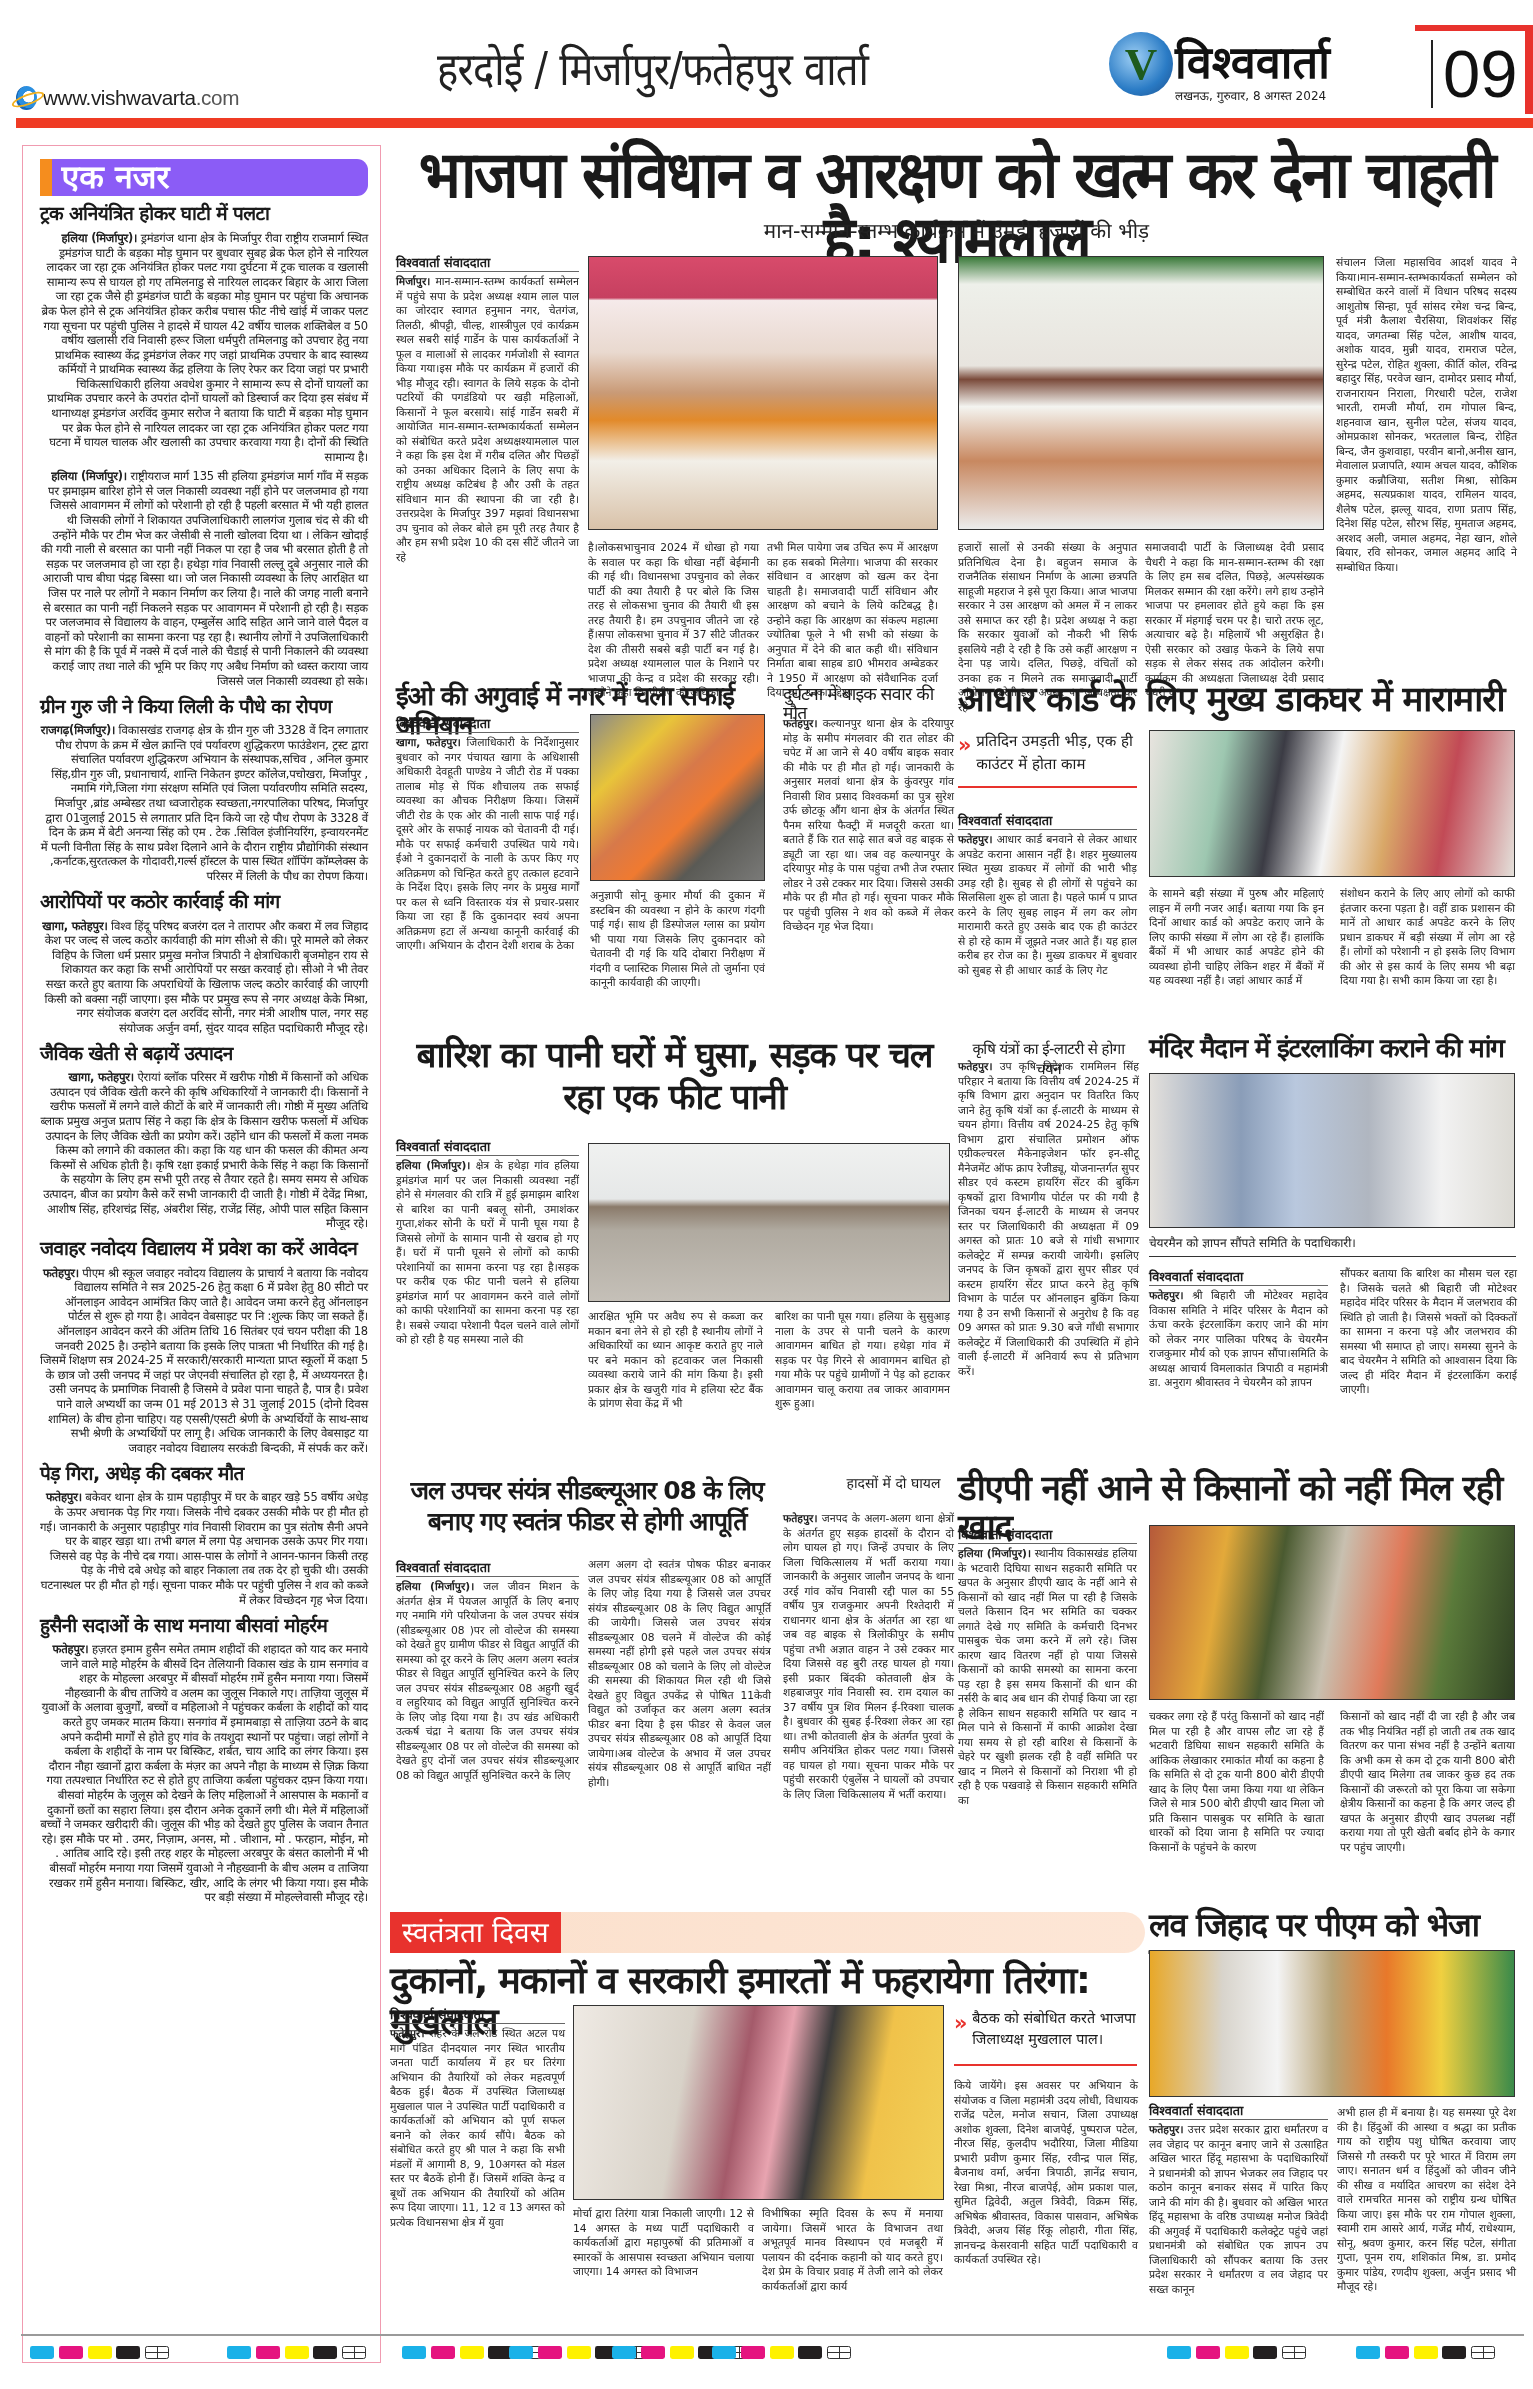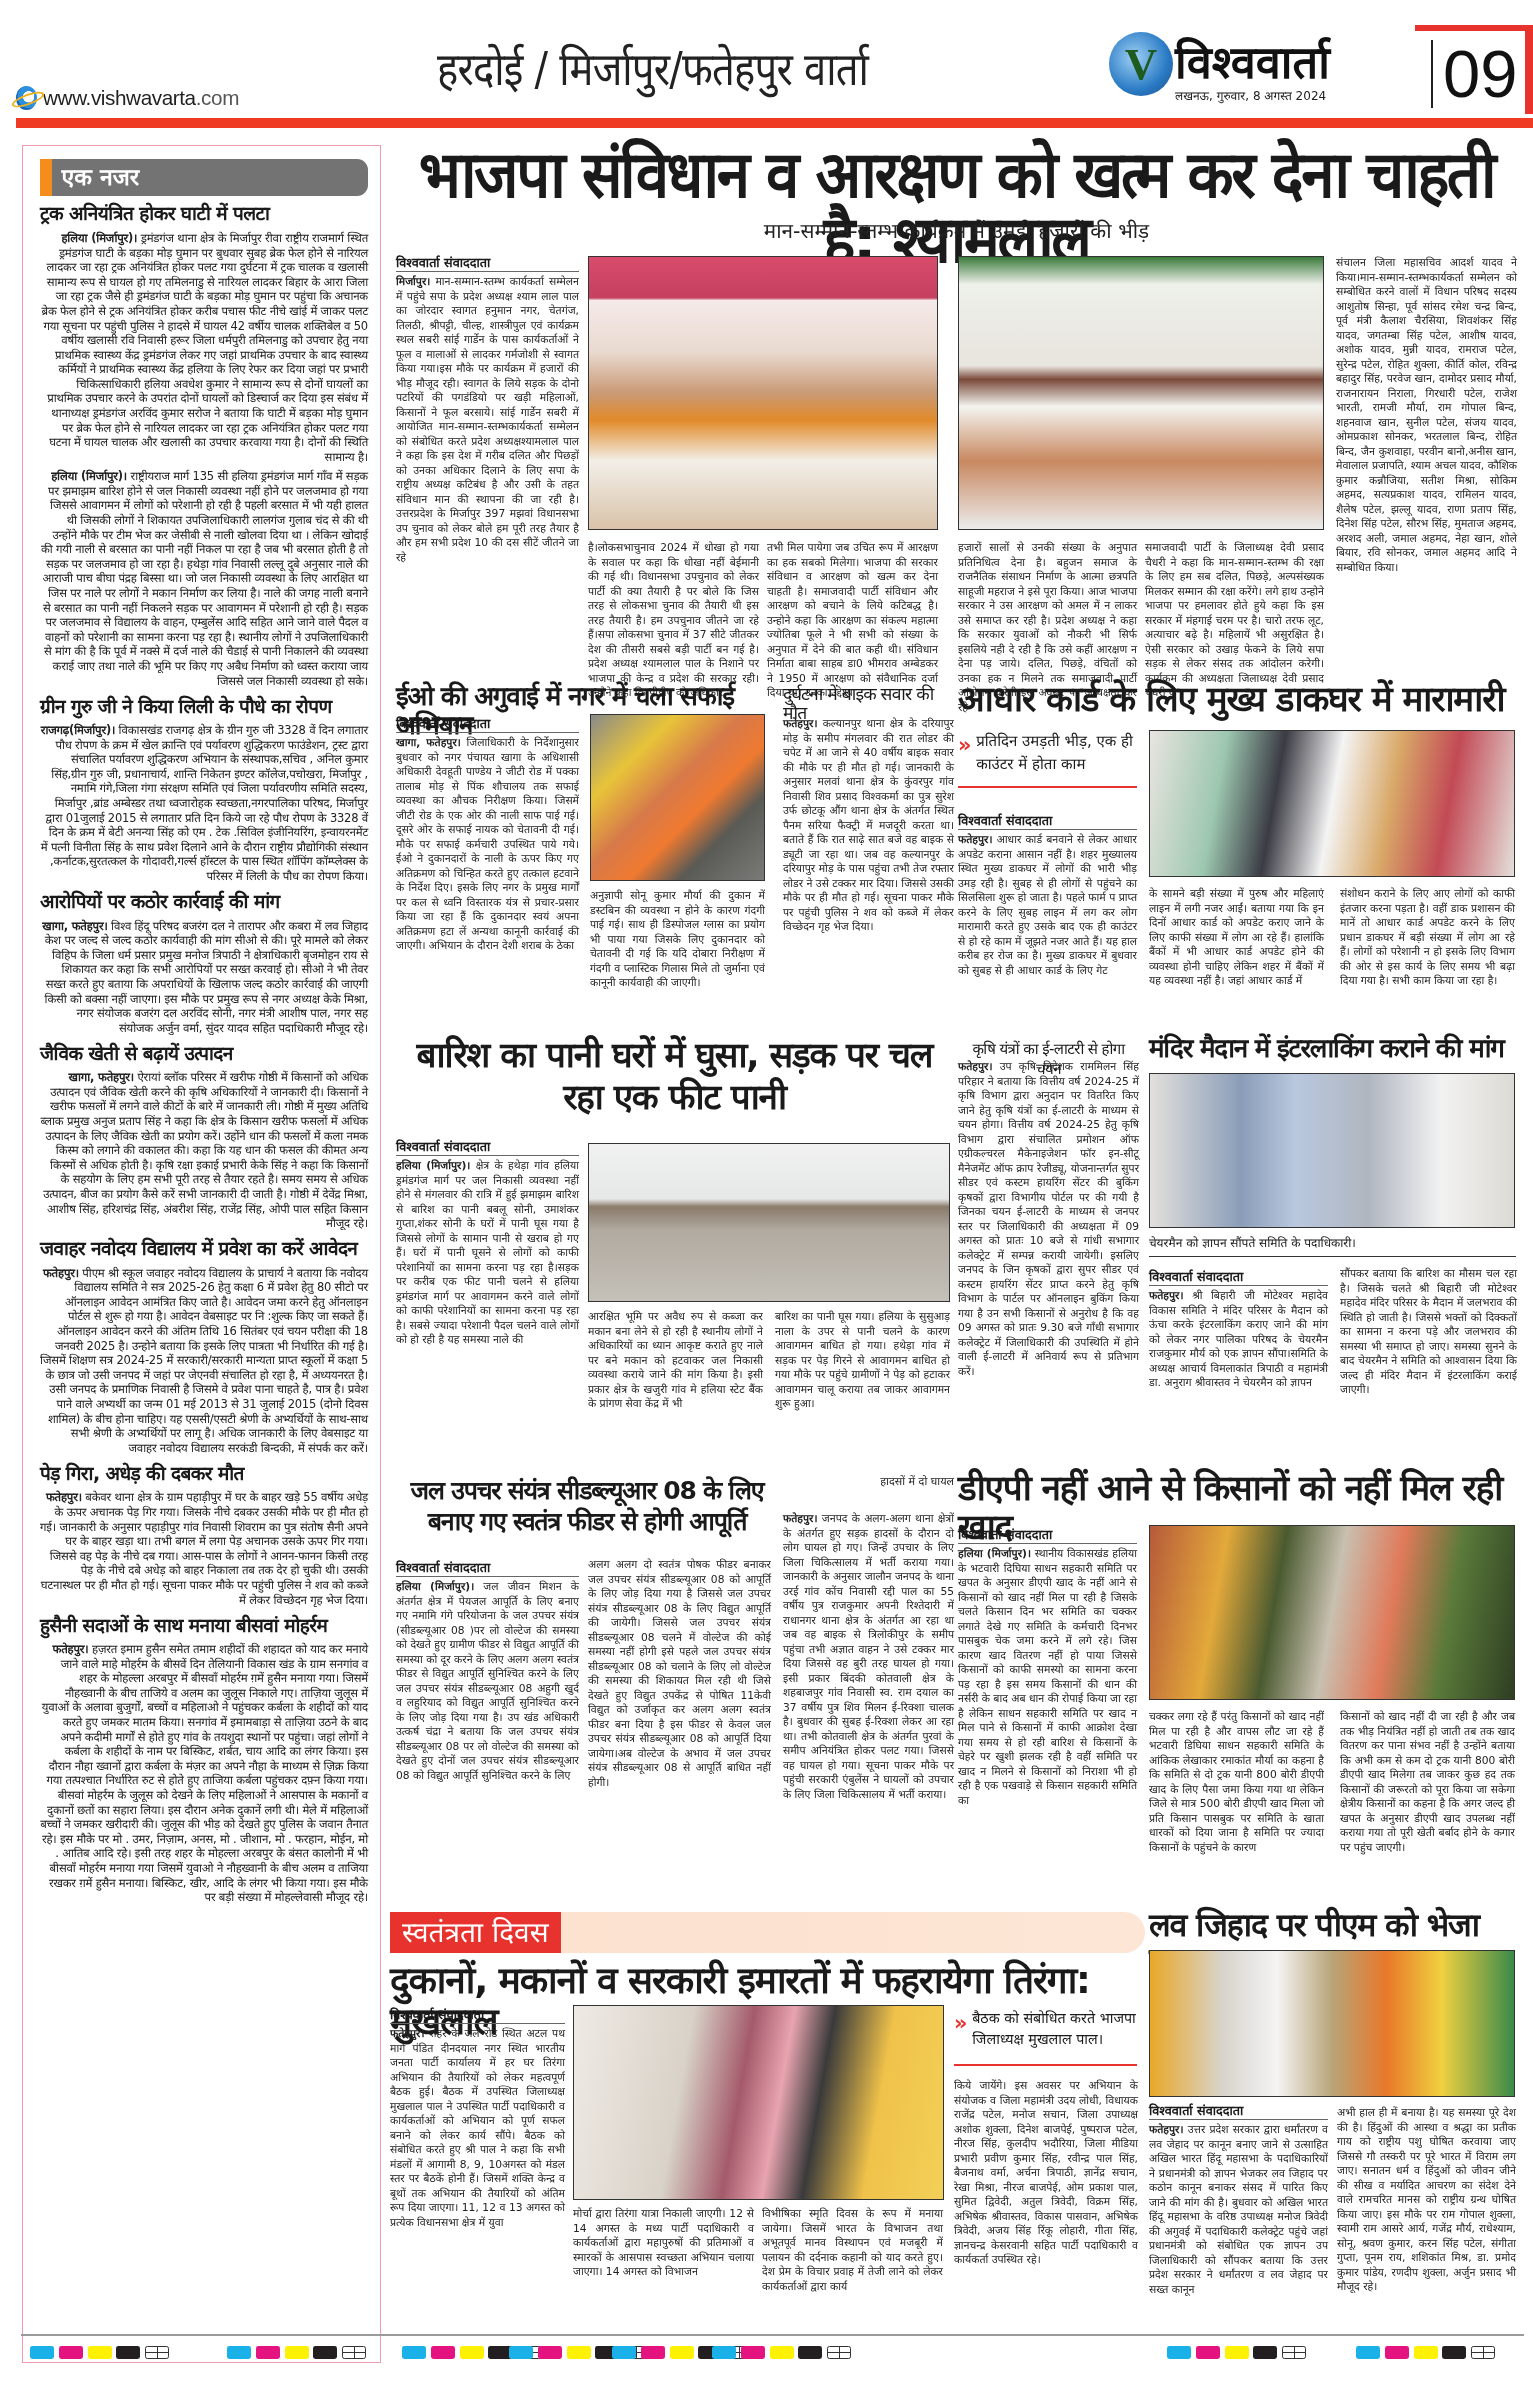--- a/index.html
+++ b/index.html
@@ -15,21 +15,21 @@
 .logo{left:1109px;top:32px;width:64px;height:64px;border-radius:50%;background:radial-gradient(circle at 40% 40%,#9fd0f5,#2a7bc5 60%,#1b4d8a);display:flex;align-items:center;justify-content:center;color:#1e5b1e;font-weight:bold;font-size:45px;font-family:"Liberation Serif",serif}
 .brand{left:1175px;top:30px;font-size:45px;font-weight:bold;color:#111}
 .brand-sub{left:1175px;top:87px;font-size:12px;color:#222}
 .pg-box{left:1415px;top:25.4px;width:118px;height:89px;border-top:6.4px solid #e8322d;border-right:8px solid #e8322d}
 .pg-divider{left:1431px;top:40px;width:1.6px;height:68px;background:#222}
 .pg-num{left:1443px;top:40px;font-size:67px;font-family:"Liberation Sans",sans-serif;color:#111;line-height:1}
 .mast-bar{left:16px;top:118px;width:1517px;height:9.5px;background:#ef3b24}
 
 .left-box{left:22px;top:145px;width:359px;height:2218px;border:1.6px solid #f09bb0;border-top-width:1.6px}
 .left-inner{left:40px;top:159px;width:328px}
-.eknazar{height:37px;background:#737373;border-radius:0 11px 11px 0;border-left:12.7px solid #f58d1e;color:#fff;font-size:23px;font-weight:bold;padding:0 9.5px;line-height:37px}
+.eknazar{height:37px;background:#8b5cf6;border-radius:0 11px 11px 0;border-left:12.7px solid #f58d1e;color:#fff;font-size:32px;font-weight:bold;padding:0 9.5px;line-height:37px}
 .lh{font-size:19px;font-weight:bold;line-height:1.25;margin-top:6.4px;letter-spacing:-0.6px}
 .lt{font-size:11.5px;line-height:14.6px;margin-top:4.8px;color:#222;text-align:right;letter-spacing:-0.2px}
 .lt b{font-weight:bold}
 
 .main-head{left:396px;top:147px;width:1121px;text-align:center;font-size:60px;font-weight:bold;letter-spacing:-2.4px;line-height:1;transform:scaleY(1.08)}
 .main-sub{left:396px;top:216px;width:1121px;text-align:center;font-size:20.7px;color:#222}
 .byline{font-size:12.7px;font-weight:bold;border-bottom:0.8px solid #666;padding-bottom:0;margin-bottom:3.2px}
 .col{font-size:10.7px;line-height:14.5px;text-align:justify;color:#222}
 .col b{font-weight:bold}
 .photo{border:0.8px solid #333;overflow:hidden}
@@ -147,21 +147,21 @@
 </div>
 <div class="abs col" style="left:1340px;top:1267px;width:177px">सौंपकर बताया कि बारिश का मौसम चल रहा है। जिसके चलते श्री बिहारी जी मोटेश्वर महादेव मंदिर परिसर के मैदान में जलभराव की स्थिति हो जाती है। जिससे भक्तों को दिक्कतों का सामना न करना पड़े और जलभराव की समस्या भी समाप्त हो जाए। समस्या सुनने के बाद चेयरमैन ने समिति को आश्वासन दिया कि जल्द ही मंदिर मैदान में इंटरलाकिंग कराई जाएगी।</div>
 
 <div class="abs h2" style="left:396px;top:1475px;width:382px;font-size:25px;text-align:center;line-height:1.25">जल उपचर संयंत्र सीडब्ल्यूआर 08 के लिए बनाए गए स्वतंत्र फीडर से होगी आपूर्ति</div>
 <div class="abs" style="left:396px;top:1558px;width:183px">
   <div class="byline">विश्ववार्ता संवाददाता</div>
   <div class="col"><b>हलिया (मिर्जापुर)।</b> <span>जल जीवन मिशन के अंतर्गत क्षेत्र में पेयजल आपूर्ति के लिए बनाए गए नमामि गंगे परियोजना के जल उपचर संयंत्र (सीडब्ल्यूआर 08 )पर लो वोल्टेज की समस्या को देखते हुए ग्रामीण फीडर से विद्युत आपूर्ति की समस्या को दूर करने के लिए अलग अलग स्वतंत्र फीडर से विद्युत आपूर्ति सुनिश्चित करने के लिए जल उपचर संयंत्र सीडब्ल्यूआर 08 अहुगी खुर्द व लहुरियाद को विद्युत आपूर्ति सुनिश्चित करने के लिए जोड़ दिया गया है। उप खंड अधिकारी उत्कर्ष चंद्रा ने बताया कि जल उपचर संयंत्र सीडब्ल्यूआर 08 पर लो वोल्टेज की समस्या को देखते हुए दोनों जल उपचर संयंत्र सीडब्ल्यूआर 08 को विद्युत आपूर्ति सुनिश्चित करने के लिए</span></div>
 </div>
 <div class="abs col" style="left:588px;top:1558px;width:183px">अलग अलग दो स्वतंत्र पोषक फीडर बनाकर जल उपचर संयंत्र सीडब्ल्यूआर 08 को आपूर्ति के लिए जोड़ दिया गया है जिससे जल उपचर संयंत्र सीडब्ल्यूआर 08 के लिए विद्युत आपूर्ति की जायेगी। जिससे जल उपचर संयंत्र सीडब्ल्यूआर 08 चलने में वोल्टेज की कोई समस्या नहीं होगी इसे पहले जल उपचर संयंत्र सीडब्ल्यूआर 08 को चलाने के लिए लो वोल्टेज की समस्या की शिकायत मिल रही थी जिसे देखते हुए विद्युत उपकेंद्र से पोषित 11केवी विद्युत को उर्जाकृत कर अलग अलग स्वतंत्र फीडर बना दिया है इस फीडर से केवल जल उपचर संयंत्र सीडब्ल्यूआर 08 को आपूर्ति दिया जायेगा।अब वोल्टेज के अभाव में जल उपचर संयंत्र सीडब्ल्यूआर 08 से आपूर्ति बाधित नहीं होगी।</div>
 
-<div class="abs" style="left:783px;top:1473px;width:171px;font-size:11px;text-align:right">हादसों में दो घायल</div>
+<div class="abs" style="left:808px;top:1473px;width:171px;font-size:14px;text-align:center">हादसों में दो घायल</div>
 <div class="abs col" style="left:783px;top:1512px;width:171px"><b>फतेहपुर।</b> <span>जनपद के अलग-अलग थाना क्षेत्रों के अंतर्गत हुए सड़क हादसों के दौरान दो लोग घायल हो गए। जिन्हें उपचार के लिए जिला चिकित्सालय में भर्ती कराया गया। जानकारी के अनुसार जालौन जनपद के थाना उरई गांव कोंच निवासी रद्दी पाल का 55 वर्षीय पुत्र राजकुमार अपनी रिश्तेदारी में राधानगर थाना क्षेत्र के अंतर्गत आ रहा था जब वह बाइक से त्रिलोकीपुर के समीप पहुंचा तभी अज्ञात वाहन ने उसे टक्कर मार दिया जिससे वह बुरी तरह घायल हो गया। इसी प्रकार बिंदकी कोतवाली क्षेत्र के शहबाजपुर गांव निवासी स्व. राम दयाल का 37 वर्षीय पुत्र शिव मिलन ई-रिक्शा चालक है। बुधवार की सुबह ई-रिक्शा लेकर आ रहा था। तभी कोतवाली क्षेत्र के अंतर्गत पुरवां के समीप अनियंत्रित होकर पलट गया। जिससे वह घायल हो गया। सूचना पाकर मौके पर पहुंची सरकारी एंबुलेंस ने घायलों को उपचार के लिए जिला चिकित्सालय में भर्ती कराया।</span></div>
 
 <div class="abs h2" style="left:958px;top:1469px;width:557px;font-size:35px">डीएपी नहीं आने से किसानों को नहीं मिल रही खाद</div>
 <div class="abs" style="left:958px;top:1525px;width:179px">
   <div class="byline">विश्ववार्ता संवाददाता</div>
   <div class="col"><b>हलिया (मिर्जापुर)।</b> <span>स्थानीय विकासखंड हलिया के भटवारी दिघिया साधन सहकारी समिति पर खपत के अनुसार डीएपी खाद के नहीं आने से किसानों को खाद नहीं मिल पा रही है जिसके चलते किसान दिन भर समिति का चक्कर लगाते देखे गए समिति के कर्मचारी दिनभर पासबुक चेक जमा करने में लगे रहे। जिस कारण खाद वितरण नहीं हो पाया जिससे किसानों को काफी समस्यो का सामना करना पड़ रहा है इस समय किसानों की धान की नर्सरी के बाद अब धान की रोपाई किया जा रहा है लेकिन साधन सहकारी समिति पर खाद न मिल पाने से किसानों में काफी आक्रोश देखा गया समय से हो रही बारिश से किसानों के चेहरे पर खुशी झलक रही है वहीं समिति पर खाद न मिलने से किसानों को निराशा भी हो रही है एक पखवाड़े से किसान सहकारी समिति का</span></div>
 </div>
 <div class="abs photo" style="left:1149px;top:1525px;width:366px;height:175px;background:linear-gradient(100deg,#b65a3a 0%,#e3a93a 20%,#4a5a30 35%,#c8c0b0 50%,#e07a5a 65%,#5a7a3a 80%,#2e3e22 100%)"></div>
 <div class="abs col" style="left:1149px;top:1710px;width:175px">चक्कर लगा रहे हैं परंतु किसानों को खाद नहीं मिल पा रही है और वापस लौट जा रहे हैं भटवारी डिघिया साधन सहकारी समिति के आंकिक लेखाकार रमाकांत मौर्या का कहना है कि समिति से दो ट्रक यानी 800 बोरी डीएपी खाद के लिए पैसा जमा किया गया था लेकिन जिले से मात्र 500 बोरी डीएपी खाद मिला जो प्रति किसान पासबुक पर समिति के खाता धारकों को दिया जाना है समिति पर ज्यादा किसानों के पहुंचने के कारण</div>
 <div class="abs col" style="left:1340px;top:1710px;width:175px">किसानों को खाद नहीं दी जा रही है और जब तक भीड़ नियंत्रित नहीं हो जाती तब तक खाद वितरण कर पाना संभव नहीं है उन्होंने बताया कि अभी कम से कम दो ट्रक यानी 800 बोरी डीएपी खाद मिलेगा तब जाकर कुछ हद तक किसानों की जरूरतो को पूरा किया जा सकेगा क्षेत्रीय किसानों का कहना है कि अगर जल्द ही खपत के अनुसार डीएपी खाद उपलब्ध नहीं कराया गया तो पूरी खेती बर्बाद होने के कगार पर पहुंच जाएगी।</div>

